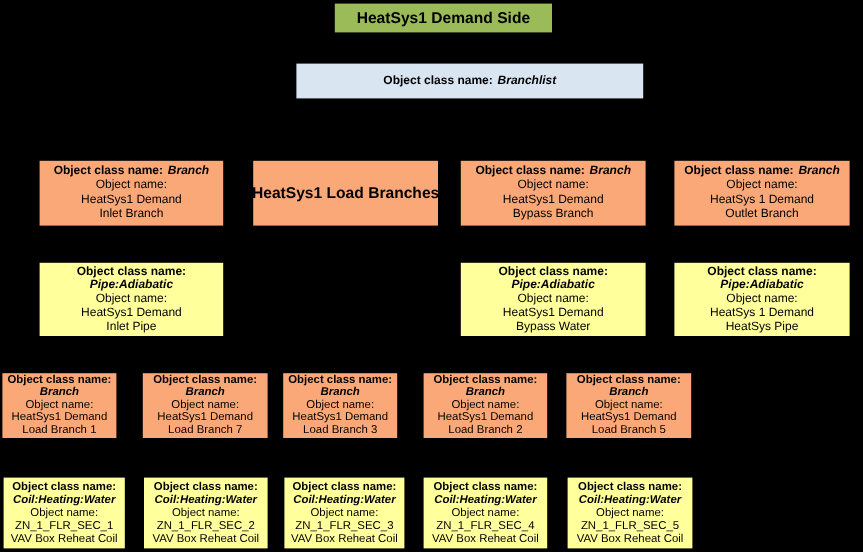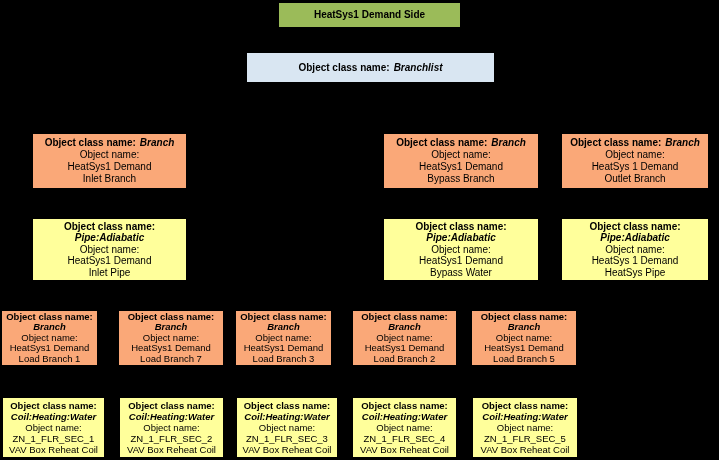--- a/index.html
+++ b/index.html
@@ -18,46 +18,49 @@
     justify-content:center;
     align-items:center;
     text-align:center;
     color:#000;
     box-sizing:border-box;
   }
   .ln { white-space:nowrap; line-height:12px; font-size:10px; }
   .b  { font-weight:bold; }
   .bi { font-weight:bold; font-style:italic; }
   .sp { margin-left:4px; }
-  .title .ln { font-weight:bold; font-size:10px; }
+  .title .ln { font-weight:bold; font-size:13px; }
   .blue-box .ln { line-height:13.5px; }
   .row4 .ln { line-height:11.5px; }
   .row5 .ln { font-size:9.5px; line-height:10.6px; }
   .row6 .ln { font-size:9.5px; line-height:11px; }
 </style>
 </head>
 <body style="background: rgb(0, 0, 0);">
 
 <div id="canvas">
 
   <div class="box title" style="left: 279px; top: 3px; width: 181px; height: 24px; background: rgb(155, 187, 89);">
     <div class="ln">HeatSys1 Demand Side</div>
   </div>
 
-  <div class="box blue-box" style="left: 247px; top: 53px; width: 247px; height: 29px; background: rgb(217, 230, 242);">
+  <div class="box blue-box" style="left: 247px; top: 53px; width: 289px; height: 29px; background: rgb(217, 230, 242);">
     <div class="ln"><span class="b">Object class name:</span><span class="bi sp">Branchlist</span></div>
   </div>
 
   <div class="box" style="left: 33px; top: 134px; width: 153px; height: 54px; background: rgb(250, 168, 120);">
     <div class="ln"><span class="b">Object class name:</span><span class="bi sp">Branch</span></div>
     <div class="ln">Object name:</div>
     <div class="ln">HeatSys1 Demand</div>
     <div class="ln">Inlet Branch</div>
   </div>
 
+  <div class="box title" style="left: 211px; top: 134px; width: 154px; height: 54px; background: rgb(250, 168, 120);">
+    <div class="ln">HeatSys1 Load Branches</div>
+  </div>
 
   <div class="box" style="left: 384px; top: 134px; width: 154px; height: 54px; background: rgb(250, 168, 120);">
     <div class="ln"><span class="b">Object class name:</span><span class="bi sp">Branch</span></div>
     <div class="ln">Object name:</div>
     <div class="ln">HeatSys1 Demand</div>
     <div class="ln">Bypass Branch</div>
   </div>
 
   <div class="box" style="left: 562px; top: 134px; width: 146px; height: 54px; background: rgb(250, 168, 120);">
     <div class="ln"><span class="b">Object class name:</span><span class="bi sp">Branch</span></div>

